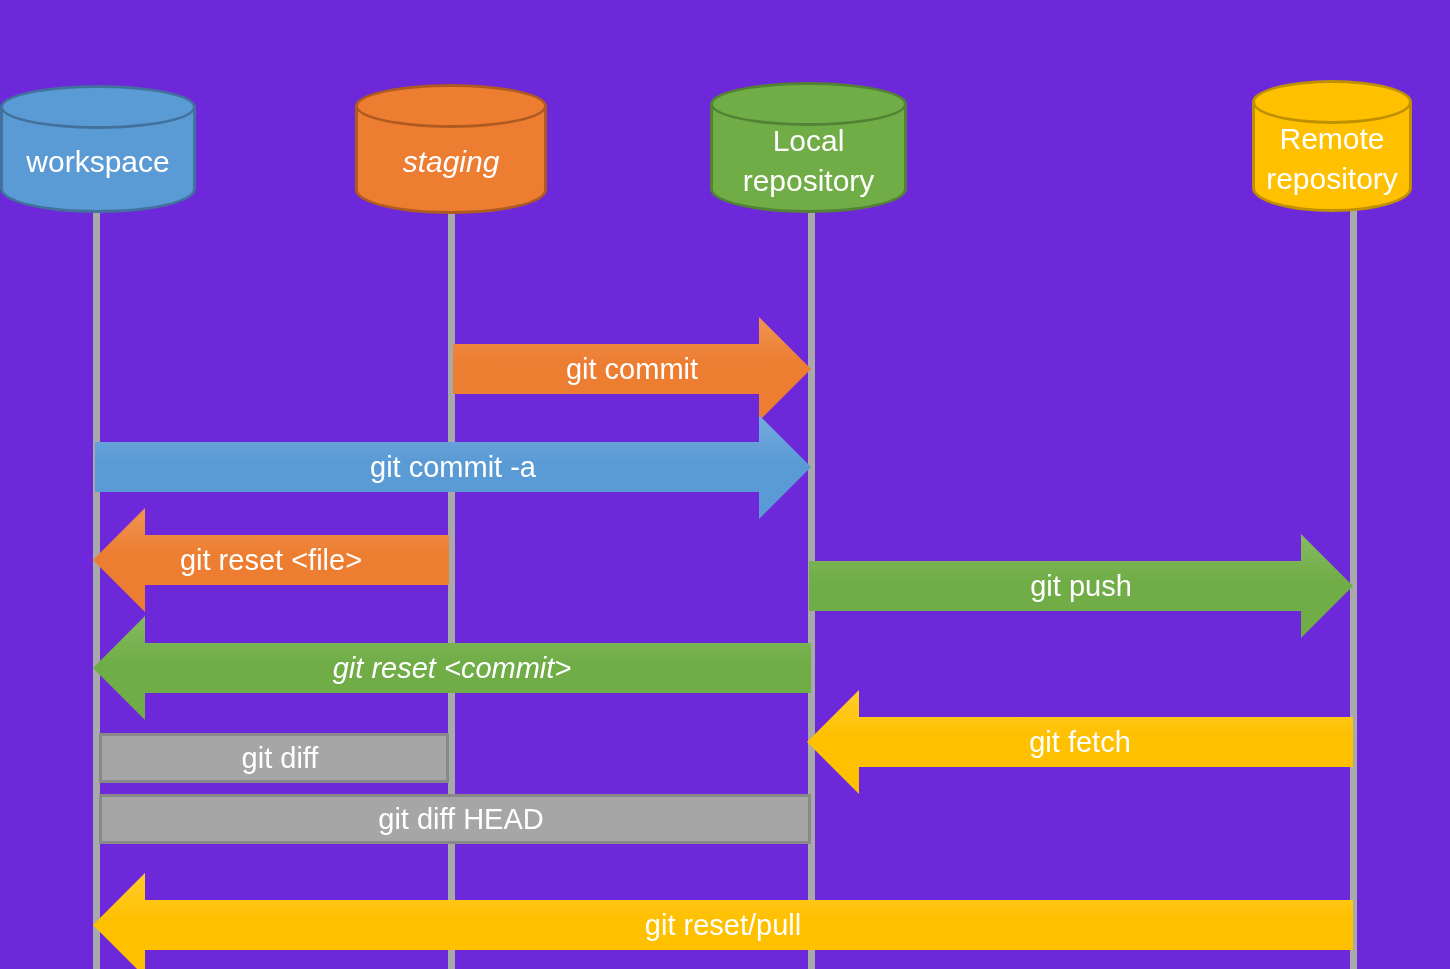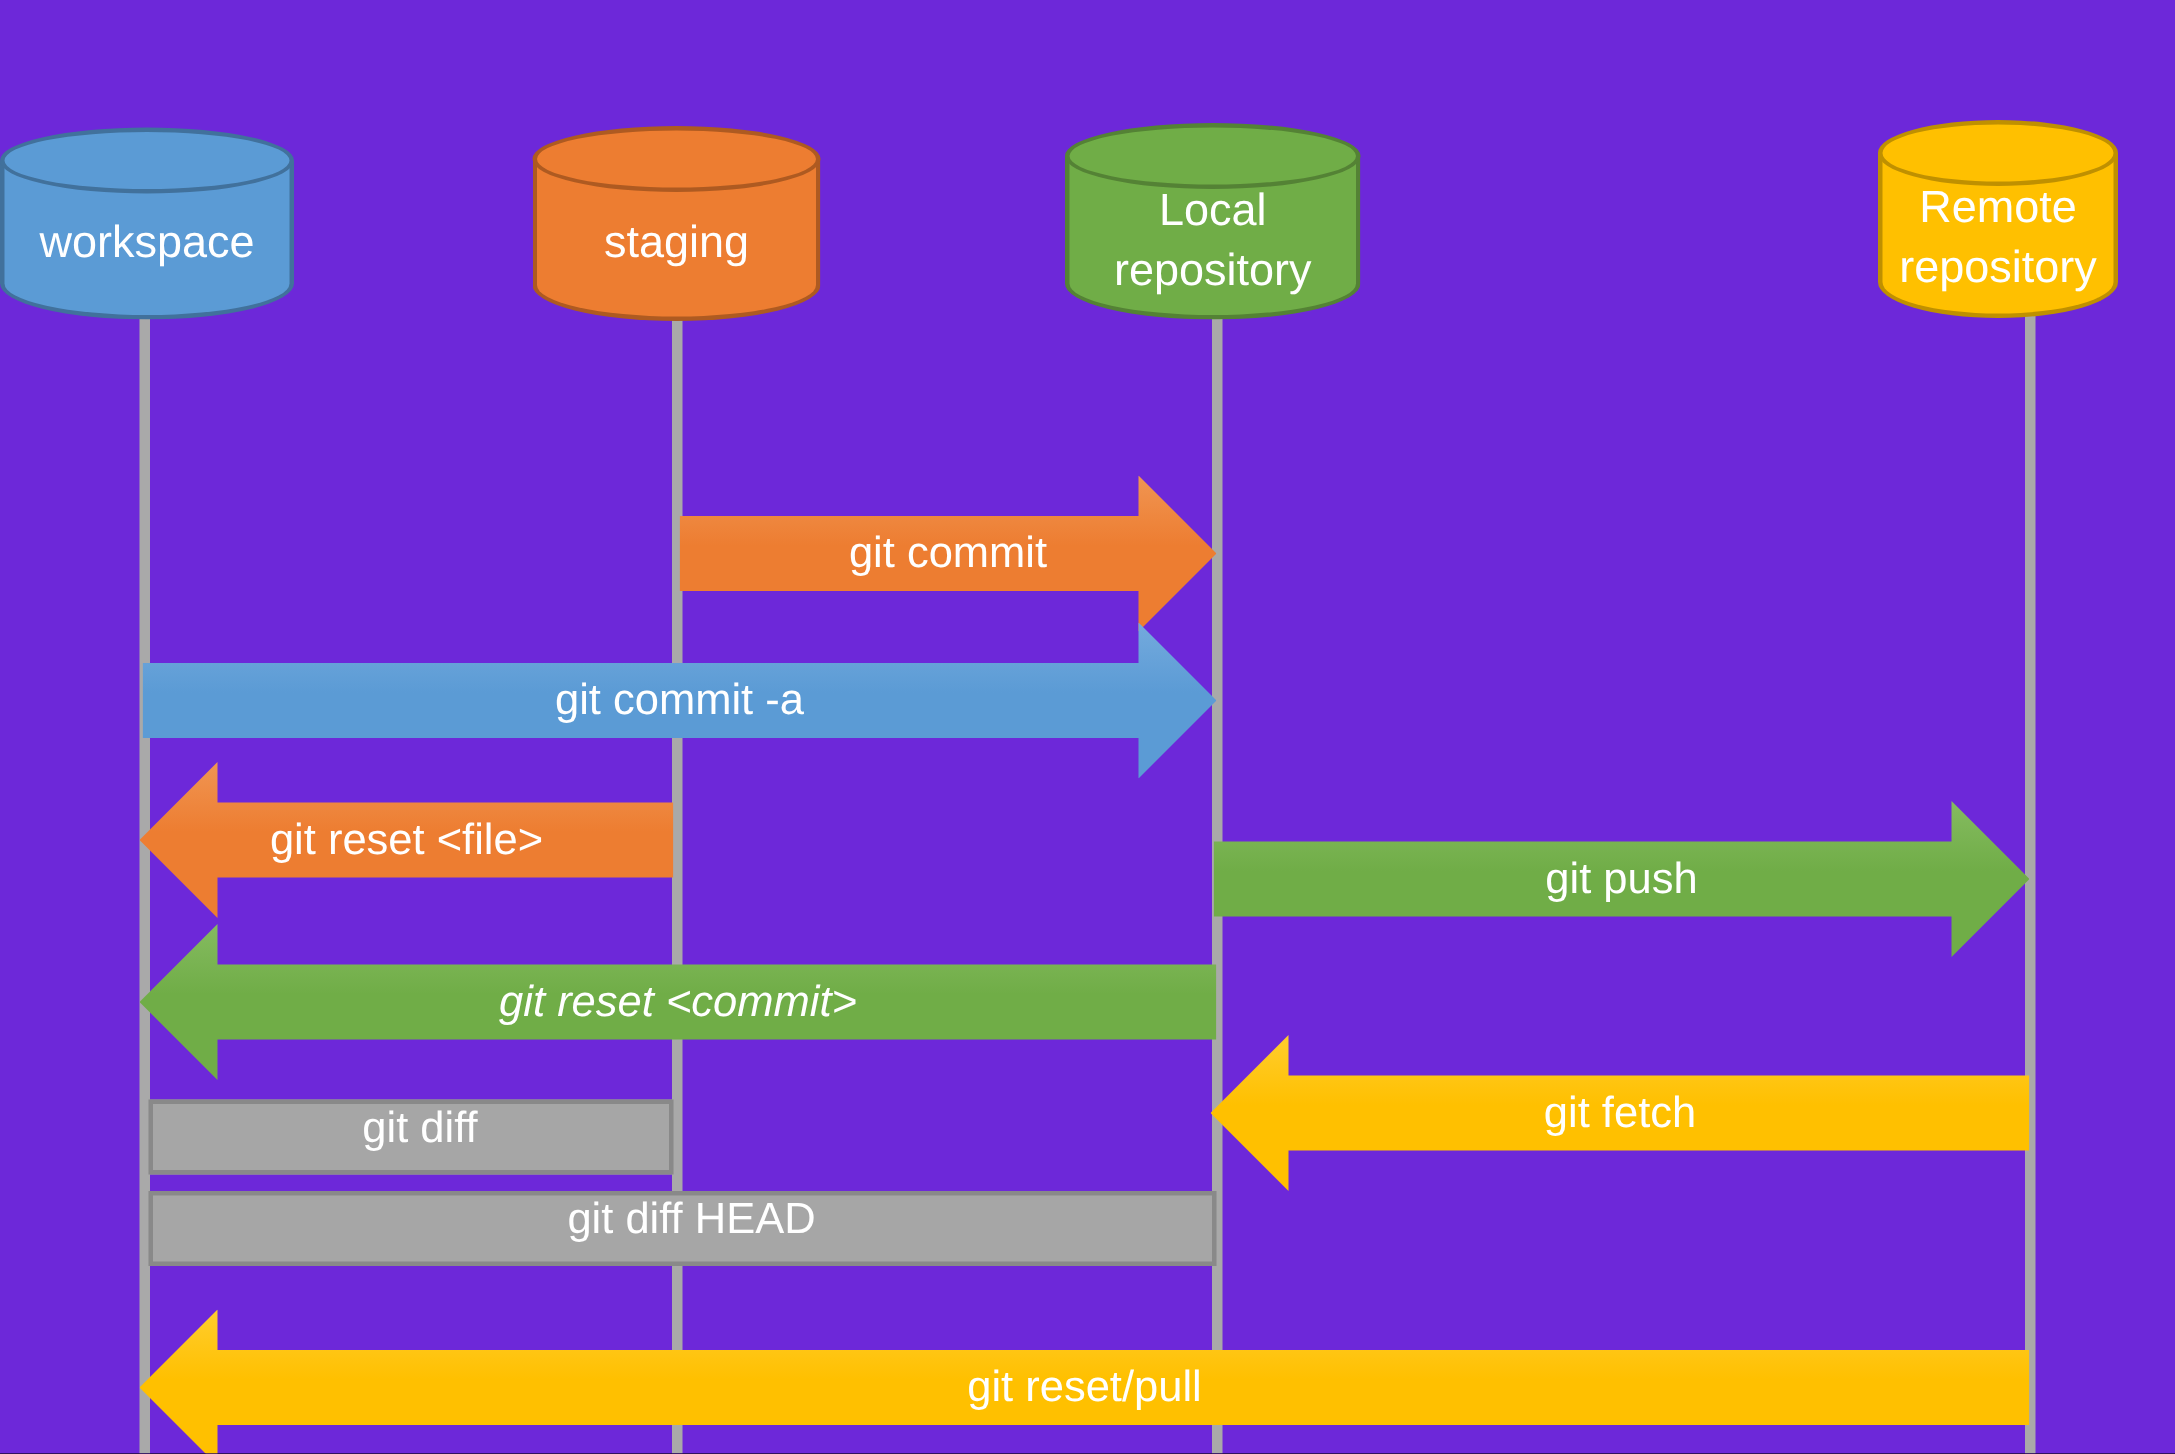--- a/index.html
+++ b/index.html
@@ -38,41 +38,41 @@
   .arrow.right { clip-path:polygon(0 27px, calc(100% - 52px) 27px, calc(100% - 52px) 0, 100% 50%, calc(100% - 52px) 100%, calc(100% - 52px) 77px, 0 77px); }
   .arrow.left  { clip-path:polygon(100% 27px, 52px 27px, 52px 0, 0 50%, 52px 100%, 52px 77px, 100% 77px); }
   .a-blue   { background:linear-gradient(180deg,#74AADD 0%,#5B9BD5 45%); }
   .a-orange { background:linear-gradient(180deg,#F09552 0%,#ED7D31 45%); }
   .a-green  { background:linear-gradient(180deg,#85BB60 0%,#70AD47 45%); }
   .a-yellow { background:linear-gradient(180deg,#FFCD2E 0%,#FFC000 45%); }
   
   .bar {
     position:absolute; height:50px; z-index:2; box-sizing:border-box;
     background:#A6A6A6; border:3px solid #898989;
-    display:flex; justify-content:center;
+    display:flex; align-items:center; justify-content:center;
     color:#fff; font-size:29px; white-space:nowrap;padding-left:12px;
   }
 </style>
 </head>
 <body>
 
 <div class="stage">
 
   <div class="lifeline" style="left:93px;"></div>
   <div class="lifeline" style="left:448px;"></div>
   <div class="lifeline" style="left:808px;"></div>
   <div class="lifeline" style="left:1350px;"></div>
 
   <div class="cyl c-blue" style="left:0; top:85px; width:196px; height:128px;">
     <div class="cyl-body"></div>
     <div class="cyl-top"></div>
     <div class="cyl-label">workspace</div>
   </div>
 
-  <div class="cyl c-orange" style="left:355px; top:84px; width:192px; height:130px;">
+  <div class="cyl c-orange" style="left:355px; top:84px; width:192px; height:130px;font-style:italic;">
     <div class="cyl-body"></div>
     <div class="cyl-top"></div>
     <div class="cyl-label">staging</div>
   </div>
 
   <div class="cyl c-green" style="left:710px; top:82px; width:197px; height:131px;">
     <div class="cyl-body"></div>
     <div class="cyl-top"></div>
     <div class="cyl-label">Local repository</div>
   </div>

